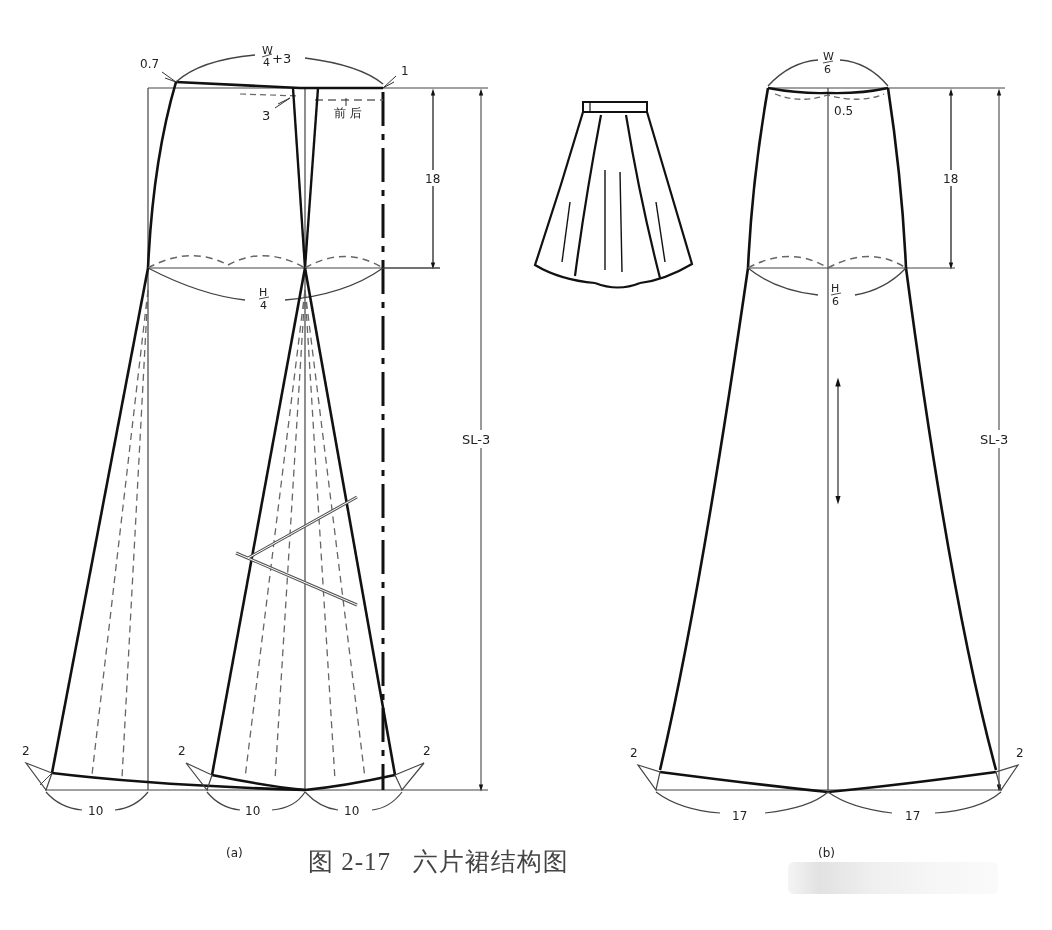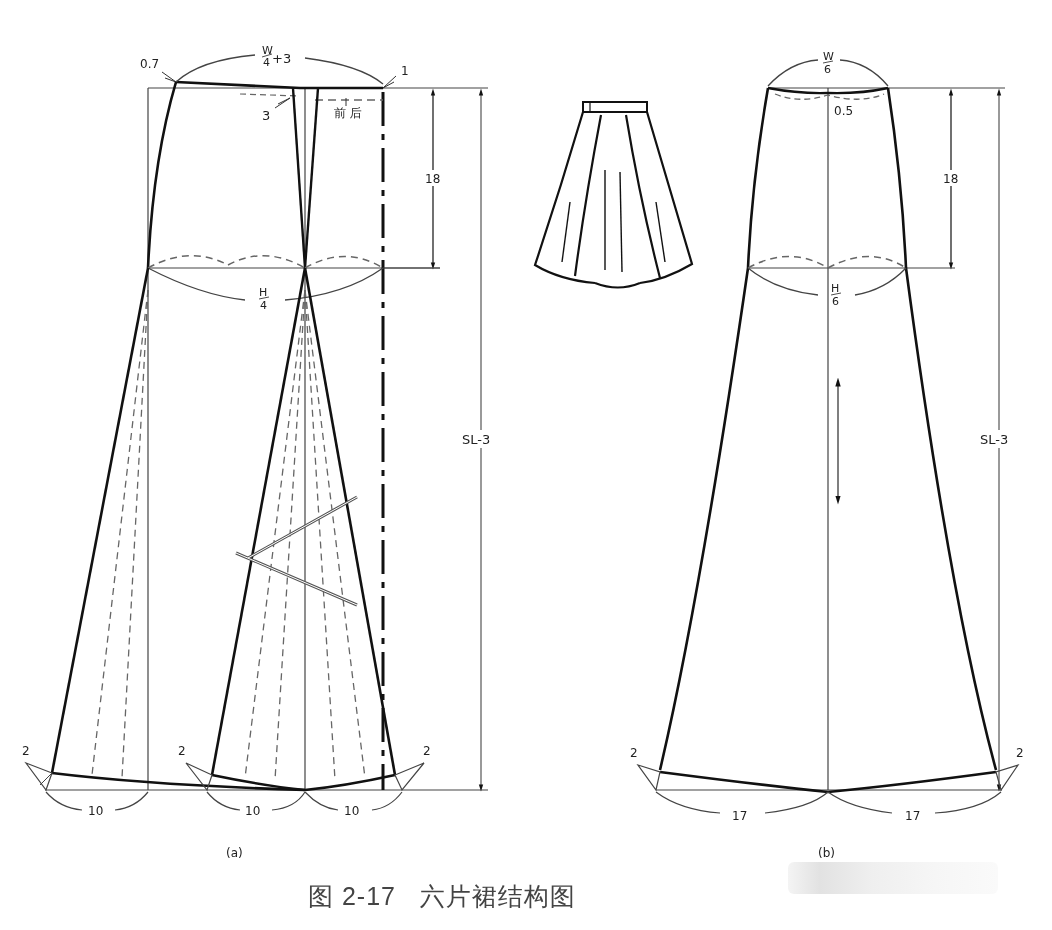--- a/index.html
+++ b/index.html
@@ -2,22 +2,22 @@
 <html><head>
   <meta charset="utf-8">
   <style>
     html, body { margin: 0; padding: 0; background: #ffffff; }
     body { width: 1052px; height: 930px; position: relative; overflow: hidden;
            font-family: "DejaVu Sans", sans-serif; }
     #canvas { position: absolute; left: 0; top: 0; width: 1052px; height: 930px; }
     .lbl { font-family: "DejaVu Sans", sans-serif; font-size: 13px; fill: #222; }
     .lbl-sm { font-family: "DejaVu Sans", sans-serif; font-size: 12px; fill: #222; }
     .frac { font-family: "DejaVu Sans", sans-serif; font-size: 11px; fill: #222; }
-    .caption { position: absolute; left: 308px; top: 880px;
-               font-family: Liberation Sans, sans-serif; font-size: 25px; color: #444;
+    .caption { position: absolute; left: 308px; top: 845px;
+               font-family: Liberation Serif, serif; font-size: 25px; color: #444;
                letter-spacing: 1px; white-space: pre; }
     .watermark { position: absolute; left: 788px; top: 862px; width: 210px; height: 32px;
                  background: linear-gradient(90deg, #f4f4f4 0%, #e2e2e2 15%, #efefef 40%, #f6f6f6 70%, #fafafa 100%);
                  border-radius: 6px; }
   </style>
 </head>
 <body>
 
 <svg id="canvas" viewBox="0 0 1052 930" xmlns="http://www.w3.org/2000/svg">
   <defs>

